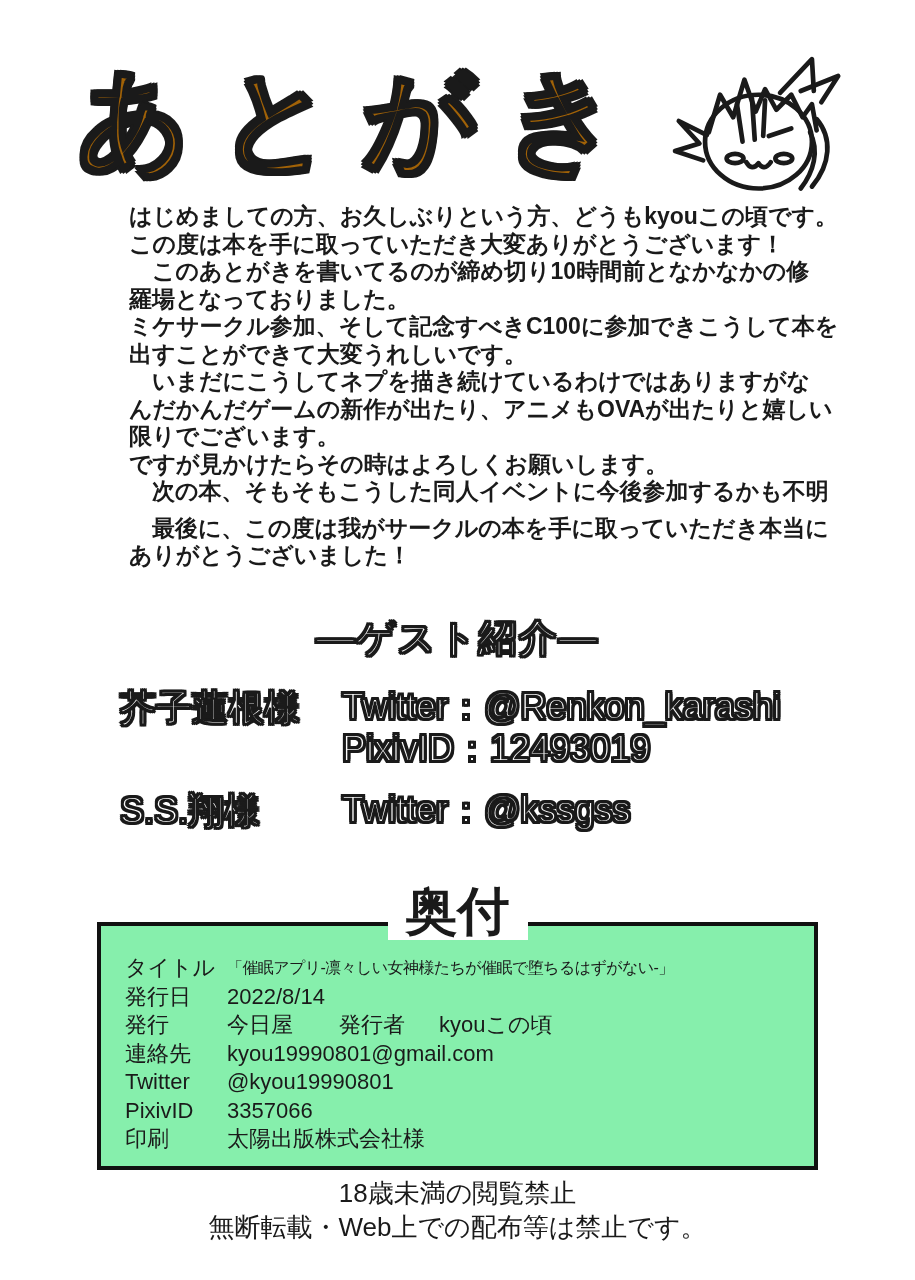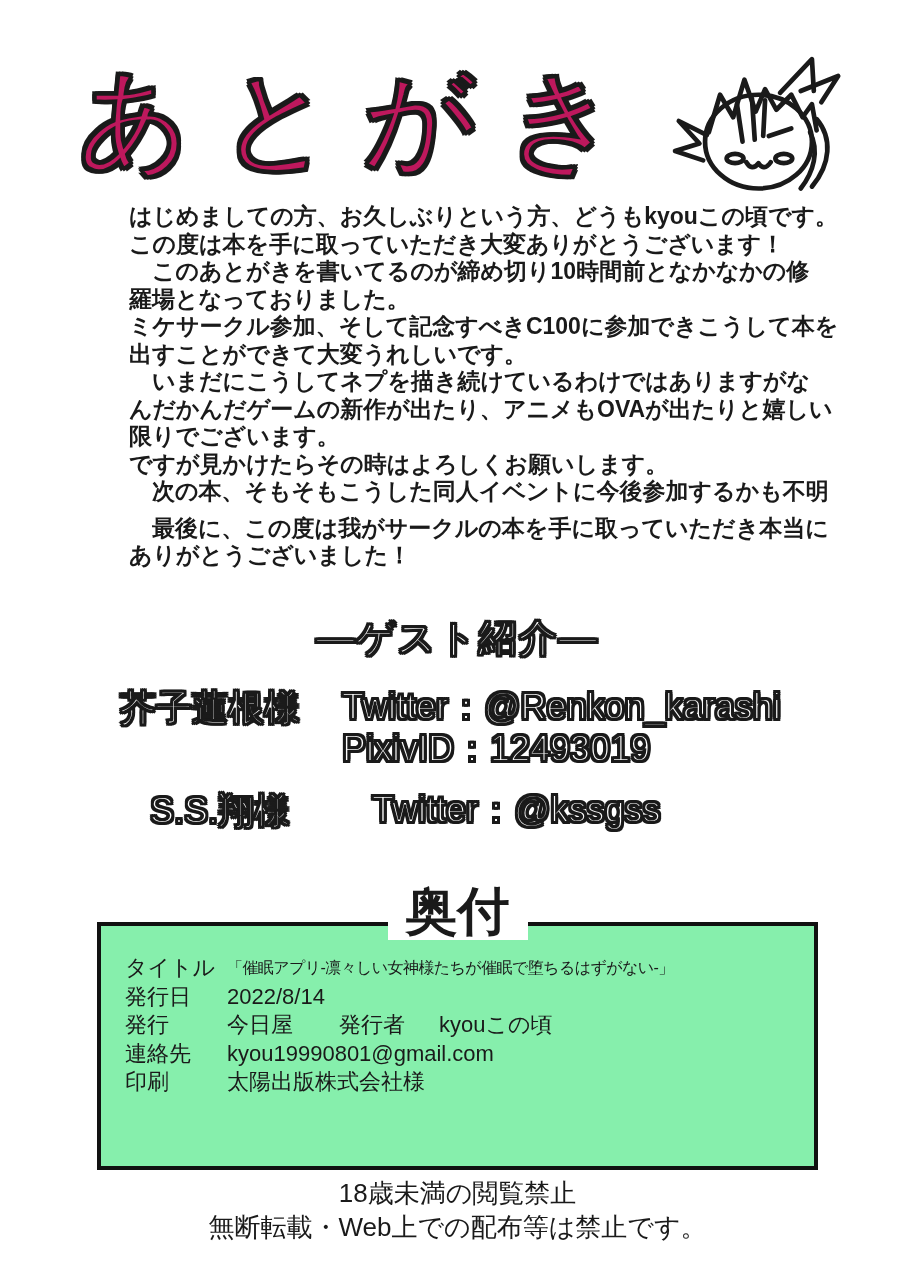--- a/index.html
+++ b/index.html
@@ -4,22 +4,22 @@
 <style>
   html,body{margin:0;padding:0;background:#e8e8e8;}
   .page{
     position:relative;width:915px;height:1280px;margin:0 auto;
     background:#ffffff;overflow:hidden;color:#1a1a1a;
     font-family:"Liberation Sans","DejaVu Sans",sans-serif;
   }
   
   .title-row{position:absolute;top:40px;left:78px;display:flex;align-items:center;}
   .atogaki{
-    font-size:110px;font-weight:normal;letter-spacing:30px;line-height:1.1;
-    color:#be185d;
+    font-size:110px;font-weight:bold;letter-spacing:30px;line-height:1.1;
+    color:#a16207;
     -webkit-text-stroke:3px #1a1a1a;
     text-shadow:
       -3px -3px 0 #1a1a1a, 3px -3px 0 #1a1a1a,
       -3px  3px 0 #1a1a1a, 3px  3px 0 #1a1a1a,
       -3px  0   0 #1a1a1a, 3px  0   0 #1a1a1a,
        0   -3px 0 #1a1a1a, 0    3px 0 #1a1a1a;
     white-space:nowrap;
   }
   .doodle{margin-left:18px;margin-top:6px;}
   
@@ -36,21 +36,21 @@
     text-shadow:
       -2px -2px 0 #1a1a1a, 2px -2px 0 #1a1a1a,
       -2px  2px 0 #1a1a1a, 2px  2px 0 #1a1a1a,
       -2px  0   0 #1a1a1a, 2px  0   0 #1a1a1a,
        0   -2px 0 #1a1a1a, 0    2px 0 #1a1a1a;
   }
   
   .guest-heading{position:absolute;top:613px;left:0;width:100%;text-align:center;font-size:38px;letter-spacing:2px;}
   .guest-row{position:absolute;left:120px;display:flex;align-items:flex-start;white-space:nowrap;}
   .guest-row.g1{top:686px;}
-  .guest-row.g2{top:789px;margin-left:30px;}
+  .guest-row.g2{top:789px;}
   .guest-name{width:222px;font-size:36px;line-height:44px;}
   .guest-contacts{font-size:36px;line-height:42px;}
   
   .colophon-box{
     position:absolute;top:922px;left:97px;width:713px;height:240px;
     border:4px solid #111111;background:#86efac;
   }
   .colophon-heading{
     position:absolute;top:-44px;left:50%;transform:translateX(-50%);
     background:#ffffff;padding:0 18px;
@@ -150,20 +150,28 @@
         <span class="c-label">発行</span>
         <span class="c-val c-val-mid">今日屋</span>
         <span class="c-label2">発行者</span>
         <span class="c-val">kyouこの頃</span>
       </div>
       <div class="c-row">
         <span class="c-label">連絡先</span>
         <span class="c-val">kyou19990801@gmail.com</span>
       </div>
       <div class="c-row">
+        <span class="c-label">Twitter</span>
+        <span class="c-val">@kyou19990801</span>
+      </div>
+      <div class="c-row">
+        <span class="c-label">PixivID</span>
+        <span class="c-val">3357066</span>
+      </div>
+      <div class="c-row">
         <span class="c-label">印刷</span>
         <span class="c-val">太陽出版株式会社様</span>
       </div>
     </div>
   </div>
 
   <div class="footer">
     <div>18歳未満の閲覧禁止</div>
     <div>無断転載・Web上での配布等は禁止です。</div>
   </div>

